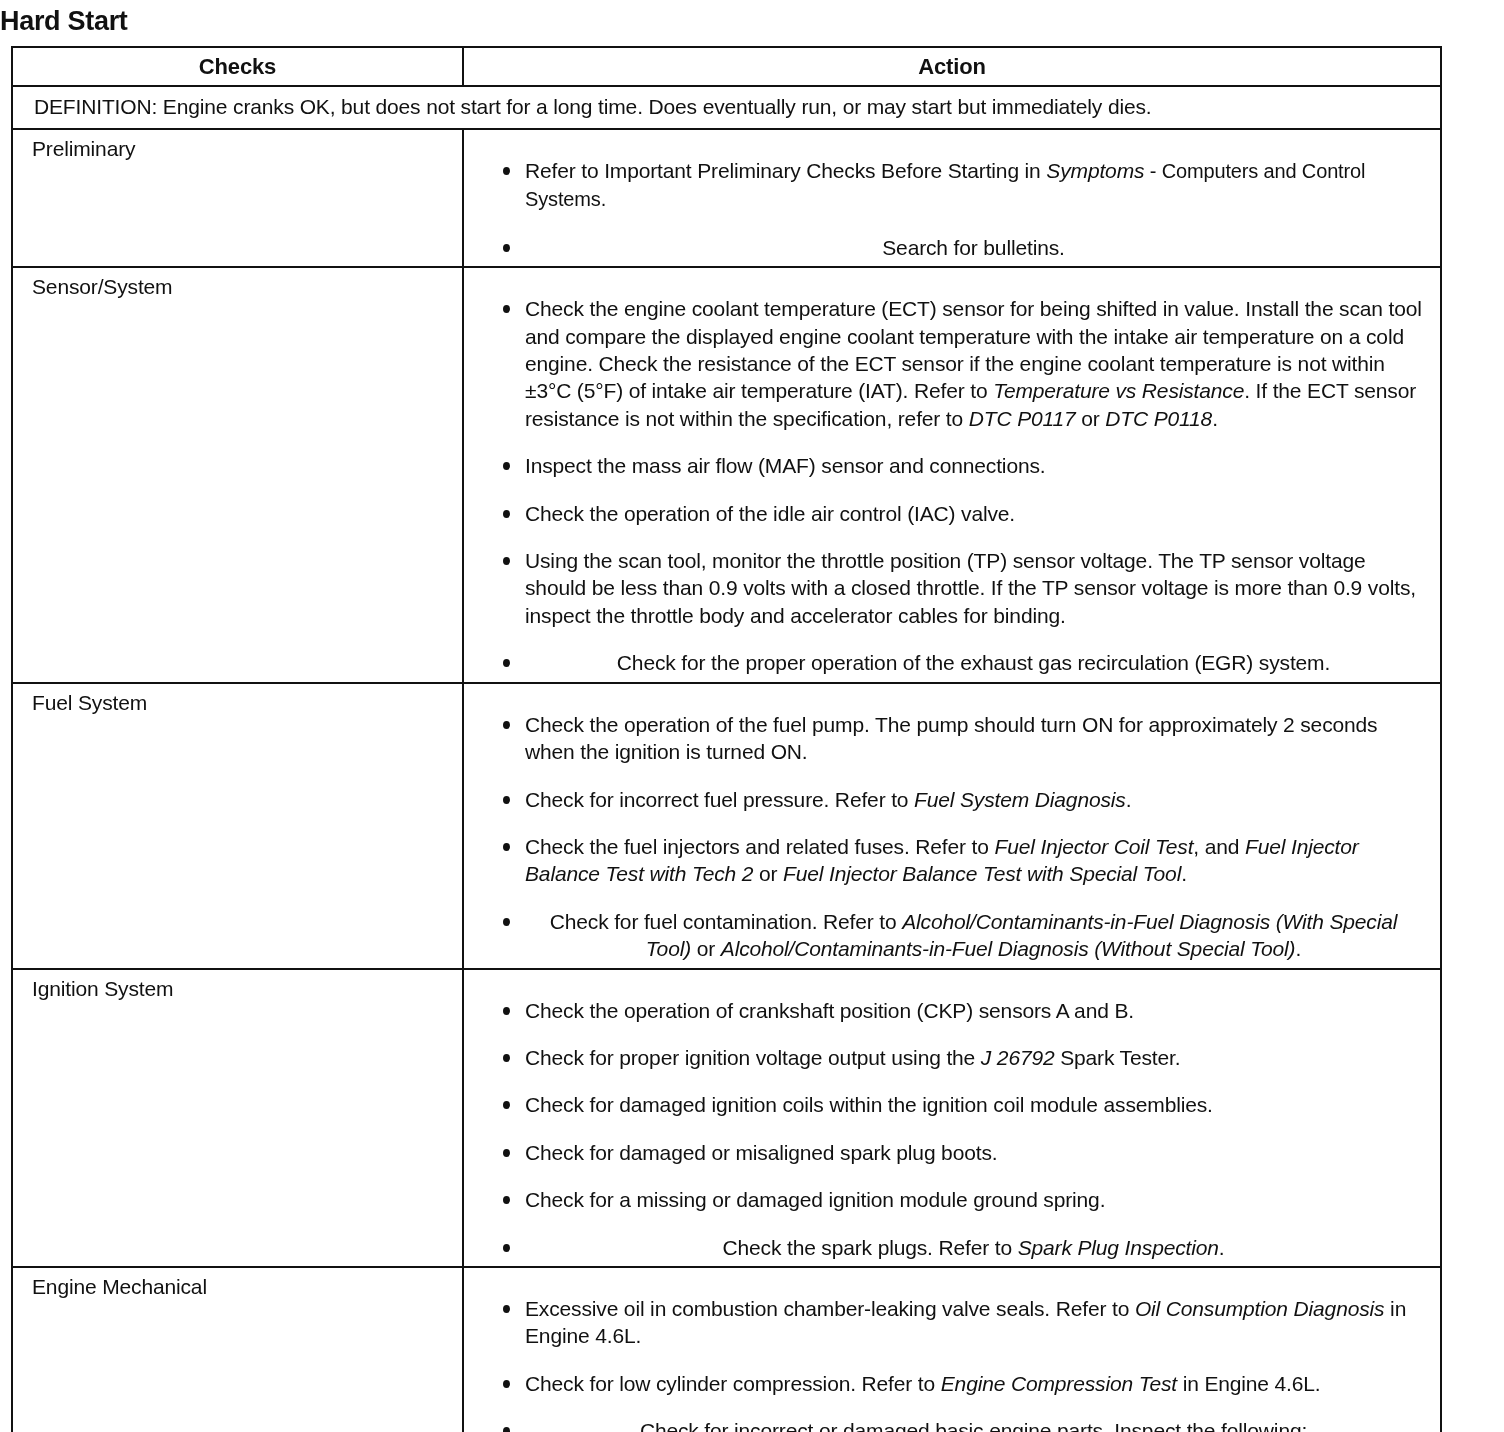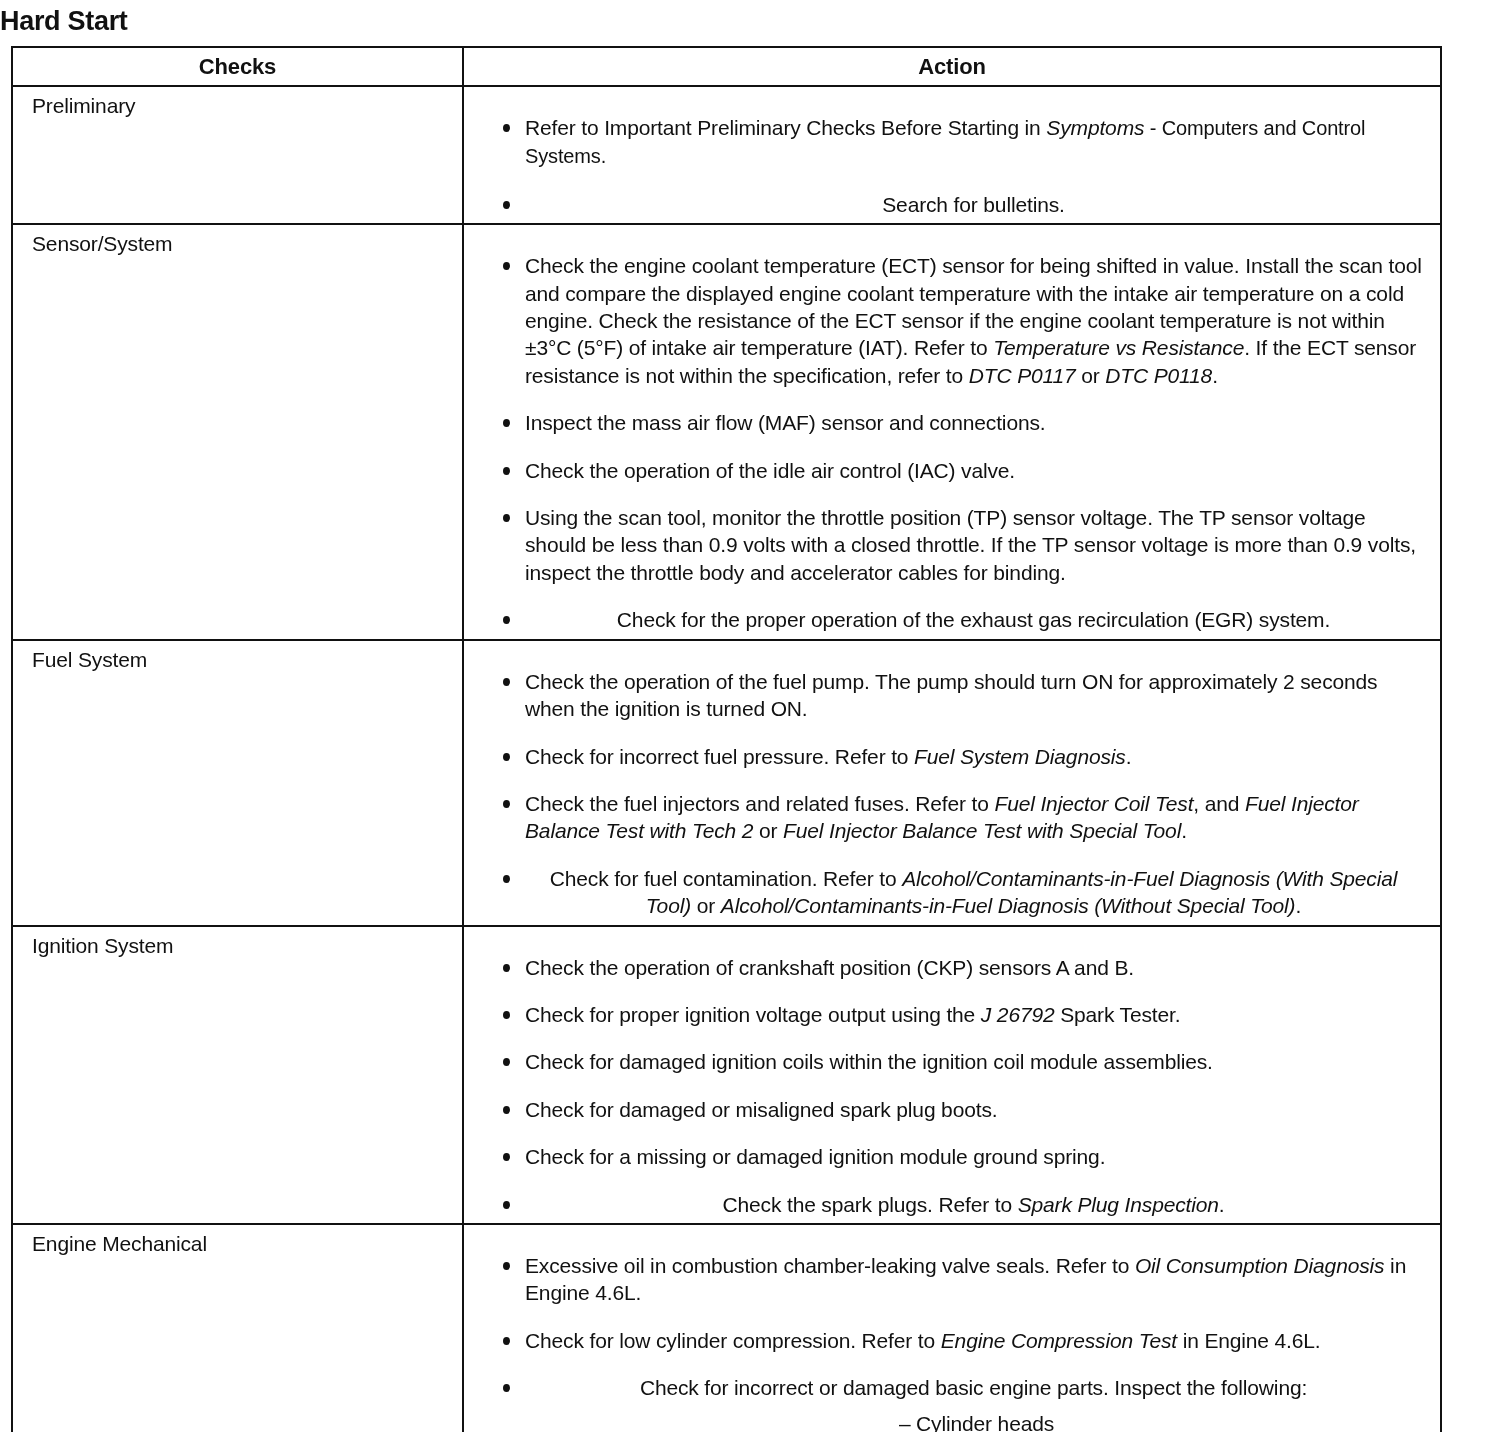--- a/index.html
+++ b/index.html
@@ -47,20 +47,23 @@
       <col class="c1">
       <col>
     </colgroup>
   <thead>
     <tr>
       <th>Checks</th>
       <th>Action</th>
     </tr>
   </thead>
   <tbody id="tbody">
+    <tr>
+      <td colspan="2" class="defn">DEFINITION: Engine cranks OK, but does not start for a long time. Does eventually run, or may start but immediately dies.</td>
+    </tr>
   <tr>
         <td class="check">Preliminary</td>
         <td class="action">
           <ul class="bullets">
             <li><span class="dot"></span><span><span>Refer to Important Preliminary Checks Before Starting in </span><i>Symptoms</i><span class="small"> - Computers and Control Systems.</span></span></li>
             <li><span class="dot"></span><span><span>Search for bulletins.</span></span></li>
           </ul>
         </td>
       </tr>
       <tr>

